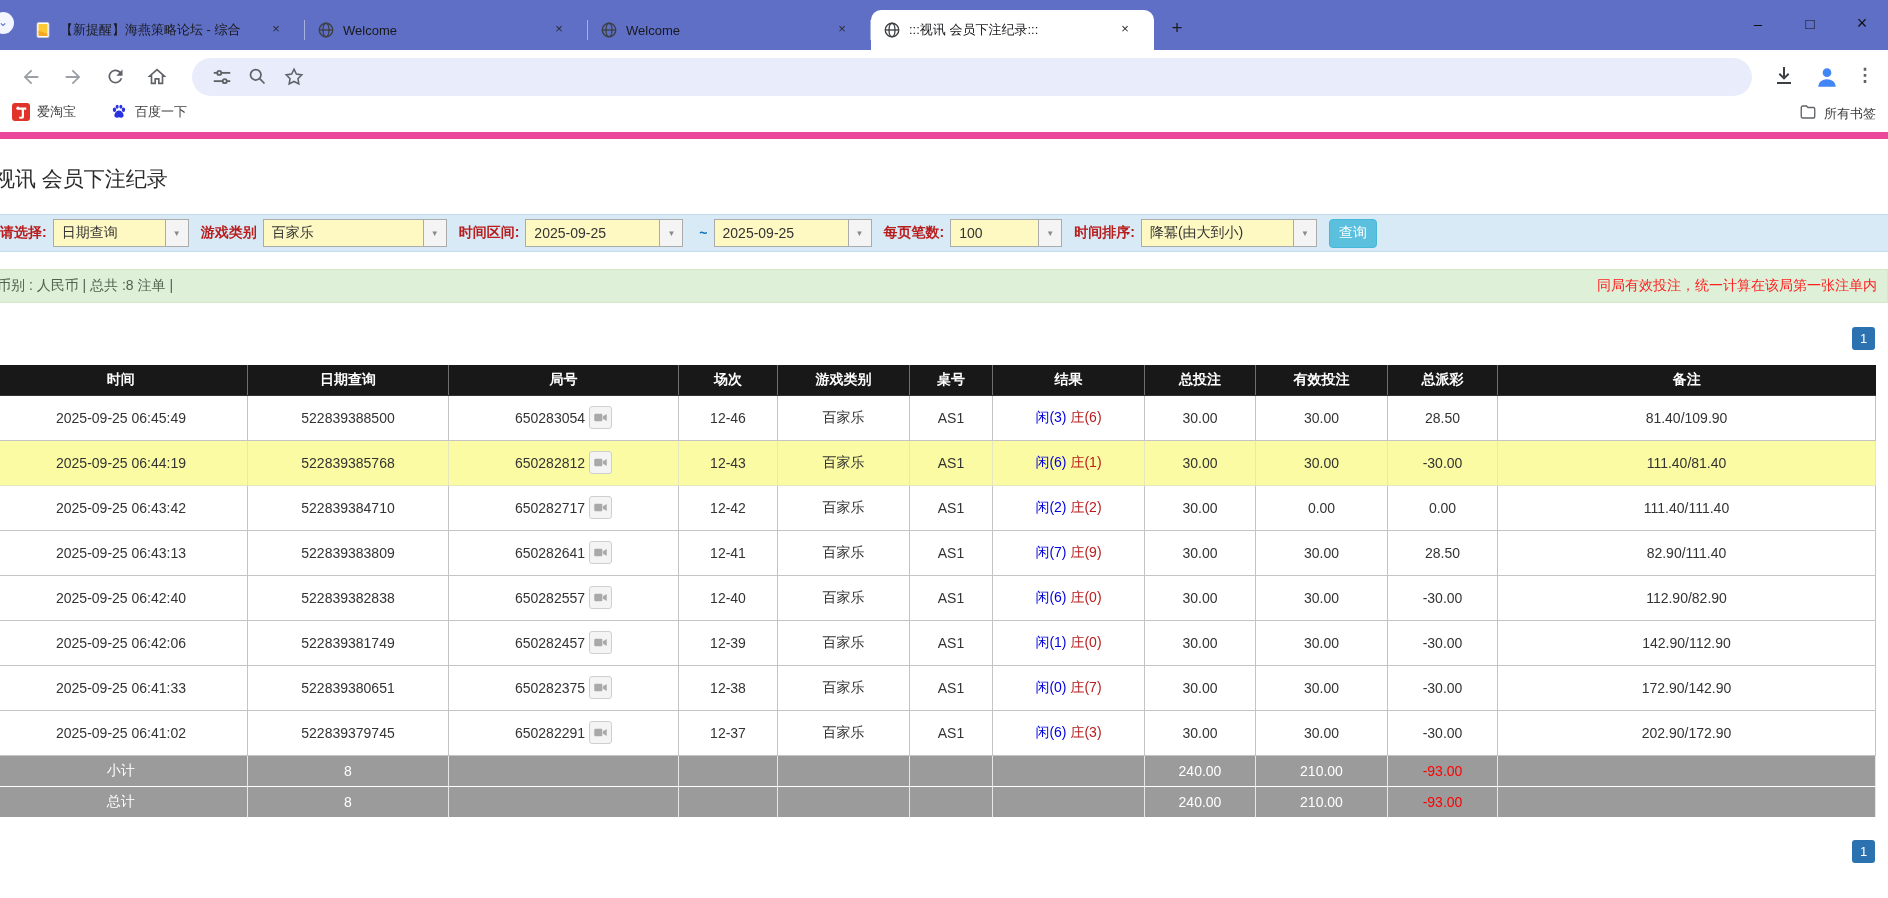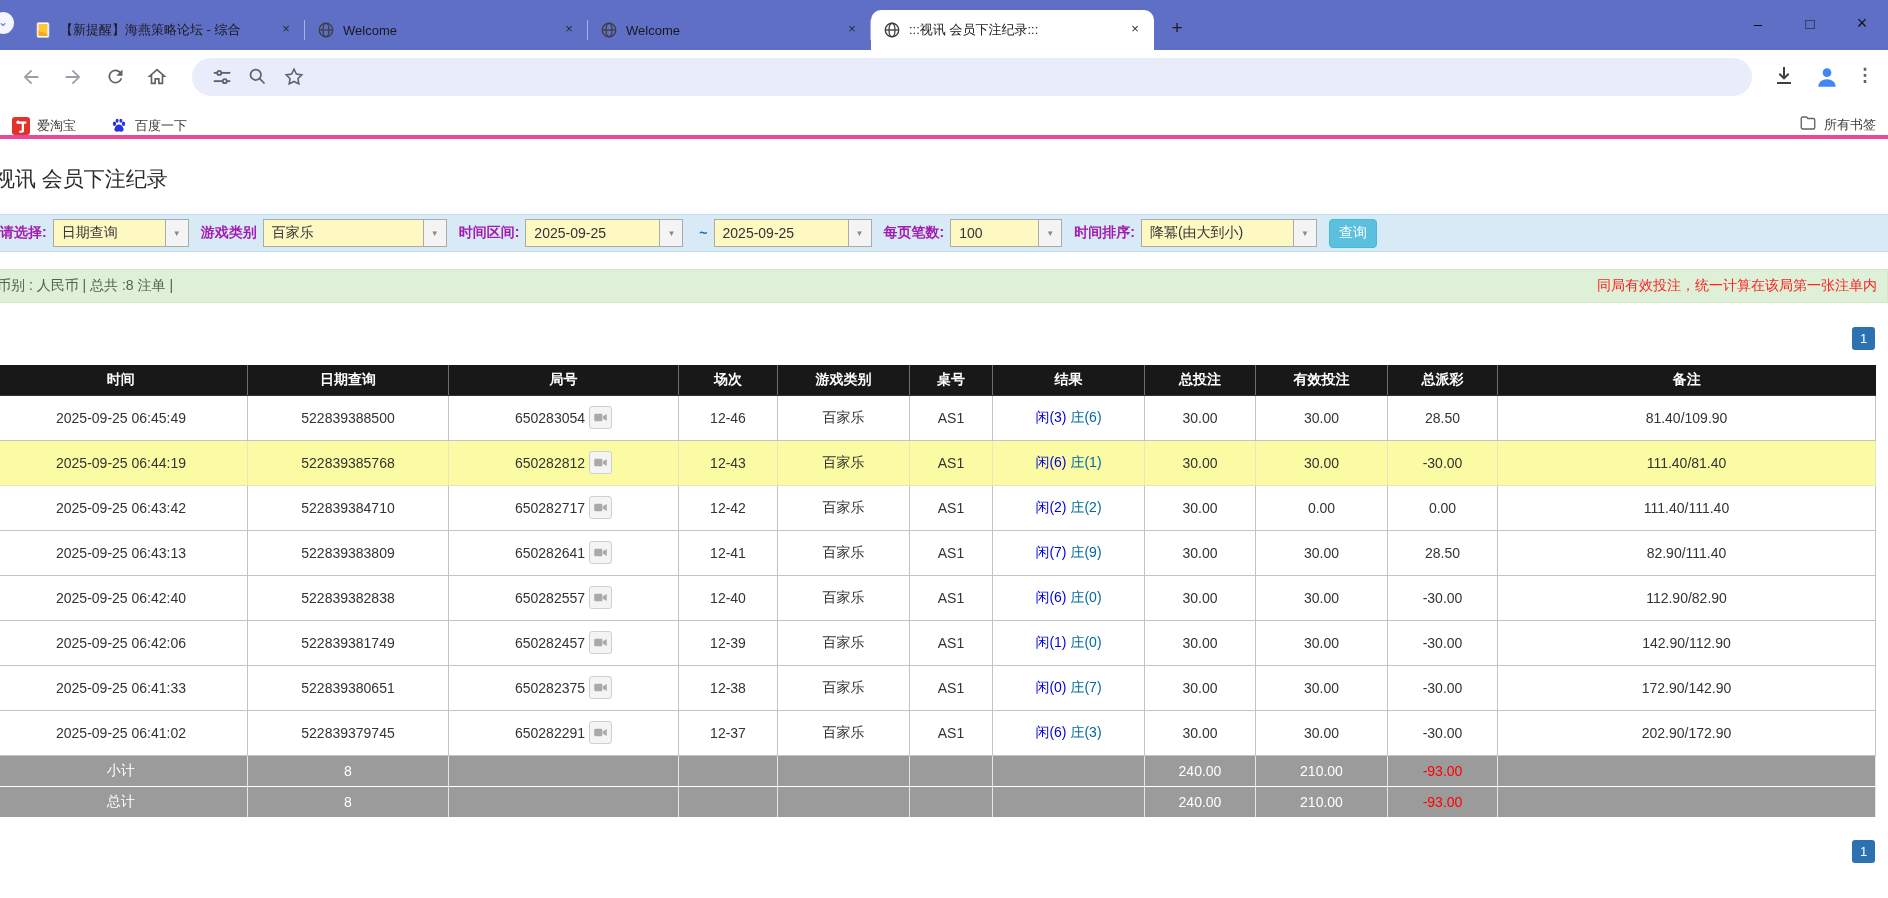--- a/index.html
+++ b/index.html
@@ -3,21 +3,21 @@
 <meta charset="utf-8">
 <style>
   * { margin:0; padding:0; box-sizing:border-box; }
   html,body { width:1888px; height:898px; overflow:hidden; background:#fff;
     font-family:"Liberation Sans", sans-serif; }
 
   
   .tabstrip { height:50px; background:#5f6fc5; display:flex; align-items:flex-end; position:relative; }
   .tabsearch { position:absolute; left:-8px; top:12px; width:22px; height:22px; border-radius:50%;
     background:#f3f5ff; color:#5f6fc5; font-size:12px; text-align:center; line-height:20px; }
-  .tab { width:283px; height:40px; display:flex; align-items:center; padding:0 10px 0 12px;
+  .tab { width:283px; height:40px; display:flex; align-items:center; padding:0 20px 0 12px;
     font-size:13px; color:#18191c; position:relative; border-radius:10px 10px 0 0; cursor:default; }
   .tab .sep { position:absolute; right:0; top:10px; height:20px; width:1px; background:rgba(255,255,255,.45); }
   .tab.active { background:#fff; }
   .tab .fav { width:18px; height:18px; margin-right:8px; flex:0 0 18px; }
   .tab .t-title { flex:1; white-space:nowrap; overflow:hidden; text-overflow:clip; }
   .tab .close { width:18px; height:18px; line-height:16px; text-align:center; border-radius:50%;
     font-size:13px; color:#2a2b2e; margin-left:6px; }
   .newtab { width:30px; height:30px; margin:0 0 6px 8px; font-size:19px; color:#1c1d20;
     text-align:center; line-height:28px; }
   .wincontrols { position:absolute; right:0; top:0; height:50px; display:flex; }
@@ -25,36 +25,36 @@
     font-size:15px; color:#101010; }
 
   .toolbar { height:53px; background:#fff; display:flex; align-items:center; padding:0 10px; }
   .navbtn { width:36px; height:36px; display:flex; align-items:center; justify-content:center; margin:0 3px; }
   .omnibox { flex:1; height:38px; background:#e9edfb; border-radius:19px; margin:0 12px 0 14px;
     display:flex; align-items:center; padding:0 12px; min-width:0; }
   .omni-url { flex:1; font-size:16px; color:#1d1e20; white-space:nowrap; overflow:hidden; }
   .omni-ic { width:22px; height:22px; margin:0 7px; flex:0 0 auto; }
   .bar-ic { width:26px; height:26px; margin:0 8px; flex:0 0 auto; }
 
-  .bookmarksbar { height:36px; background:#fff; display:flex; align-items:flex-end; padding:0 12px;
-    border-bottom:4px solid #ec4899; }
+  .bookmarksbar { height:36px; background:#fff; display:flex; align-items:flex-start; padding:0 12px;
+    border-bottom:7px solid #ec4899; }
   .bm { display:flex; align-items:center; font-size:13px; color:#3c3c3c; margin-right:34px; }
   .bm .bm-ic { width:18px; height:18px; margin-right:7px; }
   .bm-spacer { flex:1; }
   .allbm { display:flex; align-items:center; font-size:13px; color:#3c3c3c; }
   .allbm .bm-ic { margin-right:7px; }
 
   
   .page { position:relative; width:1888px; }
   .page-inner { margin-left:-6px; width:1894px; }
   .page-title { font-size:21px; color:#2b2b2b; padding:26px 0 0 0; }
 
   .filterbar { margin-top:21px; height:38px; background:#d7eaf6; border-top:1px solid #c3dcec;
     border-bottom:1px solid #c3dcec; display:flex; align-items:center; padding:0 4px; font-size:14px; }
-  .f-label { color:#a21caf; font-weight:bold; margin:0 6px 0 2px; white-space:nowrap; }
+  .f-label { color:#b91c1c; font-weight:bold; margin:0 6px 0 2px; white-space:nowrap; }
   .f-tilde { color:#1371b6; font-weight:bold; margin:0 6px; }
   .combo { display:flex; height:28px; margin-right:10px; }
   .combo .val { background:#fef9c3; border:1px solid #ababab; border-right:none; padding:0 8px;
     display:flex; align-items:center; color:#333; font-size:14px; }
   .combo .arrow { width:24px; background:#f4f4f4; border:1px solid #ababab; display:flex;
     align-items:center; justify-content:center; color:#8a8a8a; font-size:8px; }
   .w1 .val{width:112px}.w2 .val{width:160px}.w3 .val{width:134px}.w4 .val{width:134px}
   .w5 .val{width:88px}.w6 .val{width:152px}
   .search-btn { width:48px; height:29px; background:#5bc0de; color:#fff; border:1px solid #46b8da;
     border-radius:4px; font-size:14px; display:flex; align-items:center; justify-content:center; margin-left:2px; }
@@ -73,21 +73,21 @@
   table.bets { margin-top:15px; width:1881px; border-collapse:collapse; table-layout:fixed; font-size:14px; }
   table.bets th { background:#181818; color:#fff; font-weight:bold; height:30px;
     border-right:1px solid #6f6f6f; border-bottom:1px solid #333; }
   table.bets th:last-child { border-right:none;margin-top:33px; }
   table.bets td { height:45px; text-align:center; color:#333; border:1px solid #c4c4c4; background:#fff; }
   tr.hl td { background:#fbfba3; border-color:#e7e7bd; }
   td .round-wrap { display:inline-flex; align-items:center; gap:4px; }
   .vid-btn { width:23px; height:23px; border:1px solid #cfcfcf; border-radius:3px; background:#f4f4f4;
     display:inline-flex; align-items:center; justify-content:center; }
   .c-player { color:#0000e0; }
-  .c-banker { color:#0369a1; }
+  .c-banker { color:#b91c1c; }
   .c-link { color:#0066cc; }
   .c-neg { color:#ff0000; }
   tr.sumrow td { background:#9b9b9b; color:#fff; height:31px; border:1px solid #fff; border-left:none; border-right:1px solid #e6e6e6; }
   tr.sumrow td.c-neg { color:#ff0000; }
 </style>
 </head>
 <body>
 
 <div class="tabstrip">
   <div class="tabsearch">⌄</div>

